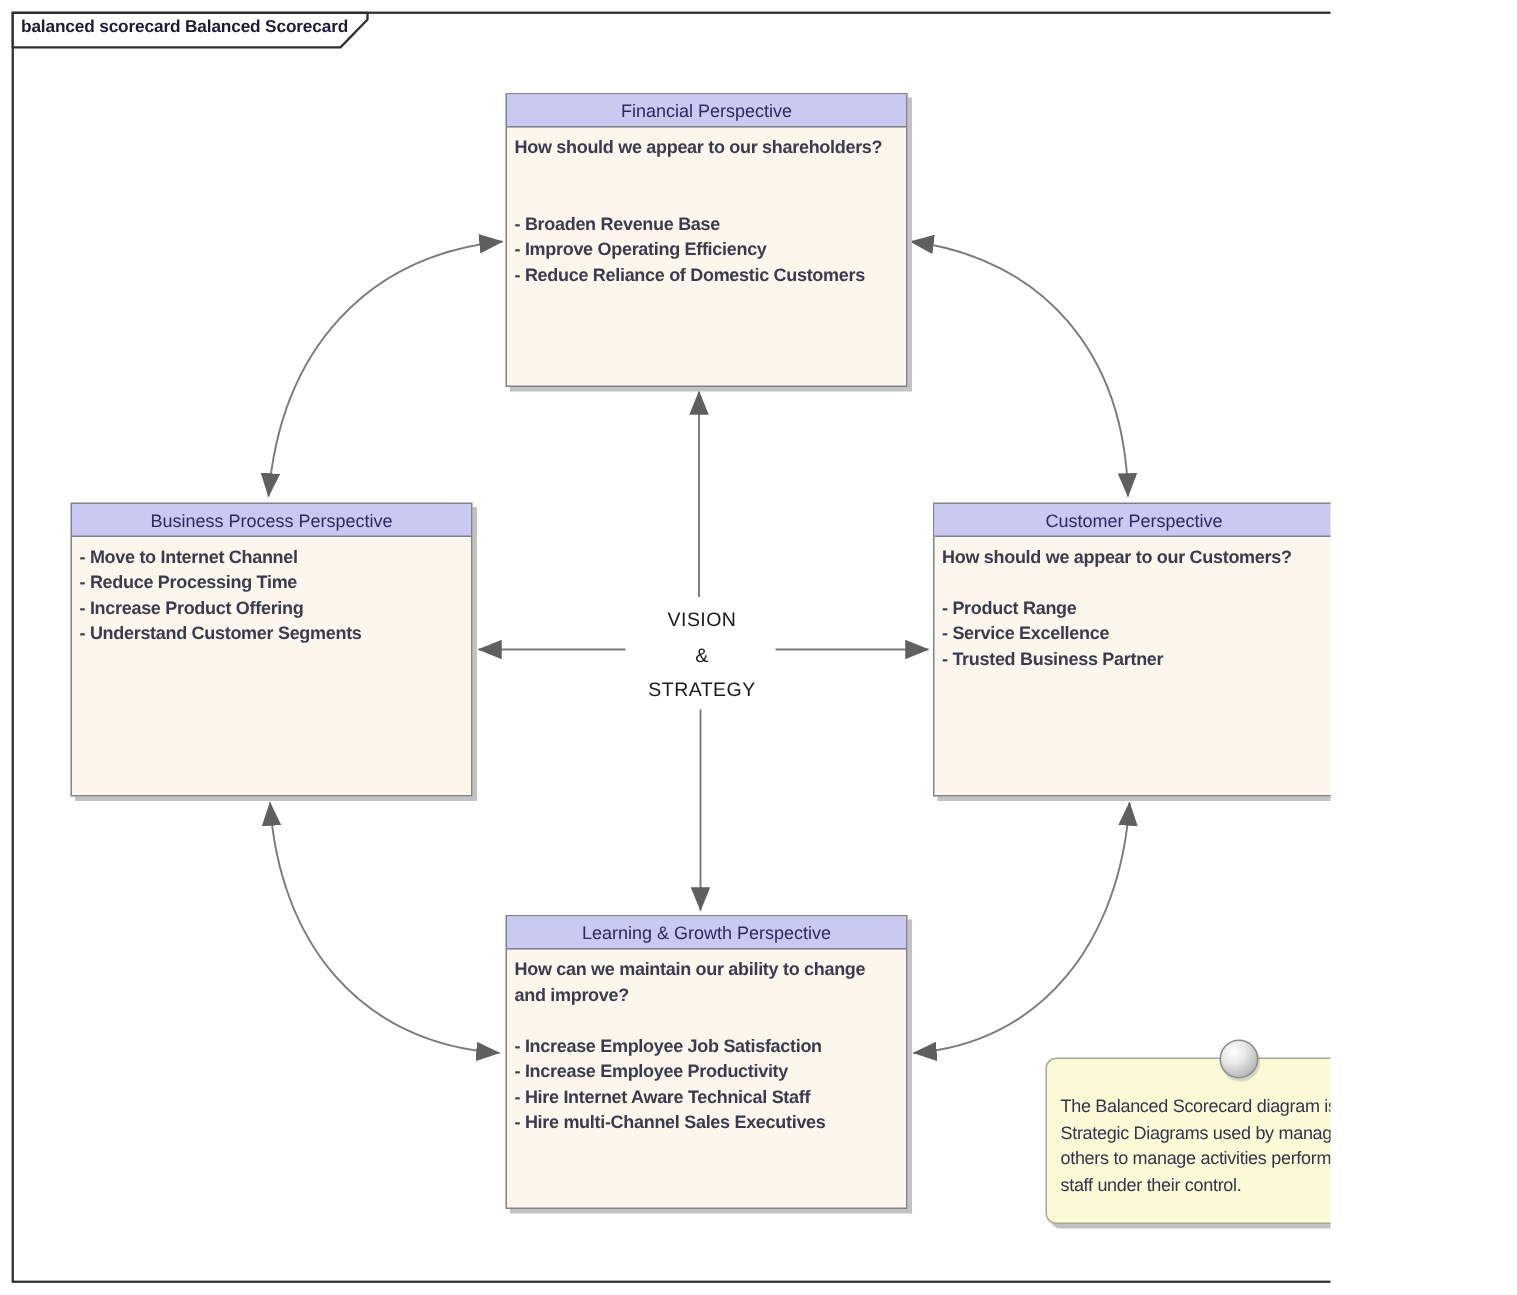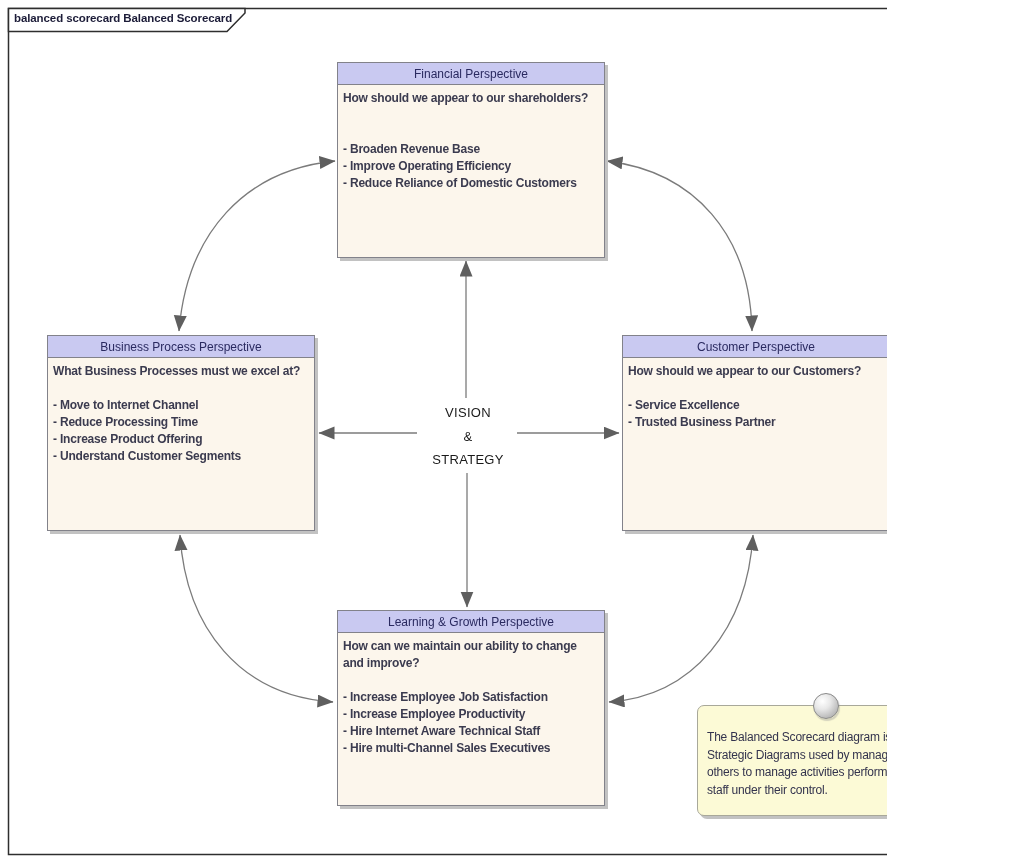--- a/index.html
+++ b/index.html
@@ -76,32 +76,32 @@
       <div class="q q-tall">How should we appear to our shareholders?</div>
       <div>- Broaden Revenue Base</div>
       <div>- Improve Operating Efficiency</div>
       <div>- Reduce Reliance of Domestic Customers</div>
     </div>
   </div>
 
   <div class="pbox" style="left:47px;top:335px;">
     <div class="pbox-header">Business Process Perspective</div>
     <div class="pbox-body">
-      <div class="q">What Business Processes must we excel at?</div>
       <div>- Move to Internet Channel</div>
       <div>- Reduce Processing Time</div>
       <div>- Increase Product Offering</div>
       <div>- Understand Customer Segments</div>
     </div>
   </div>
 
   <div class="pbox" style="left:622px;top:335px;">
     <div class="pbox-header">Customer Perspective</div>
     <div class="pbox-body">
       <div class="q">How should we appear to our Customers?</div>
+      <div>- Product Range</div>
       <div>- Service Excellence</div>
       <div>- Trusted Business Partner</div>
     </div>
   </div>
 
   <div class="pbox" style="left:337px;top:610px;">
     <div class="pbox-header">Learning &amp; Growth Perspective</div>
     <div class="pbox-body">
       <div class="q">How can we maintain our ability to change and improve?</div>
       <div>- Increase Employee Job Satisfaction</div>

